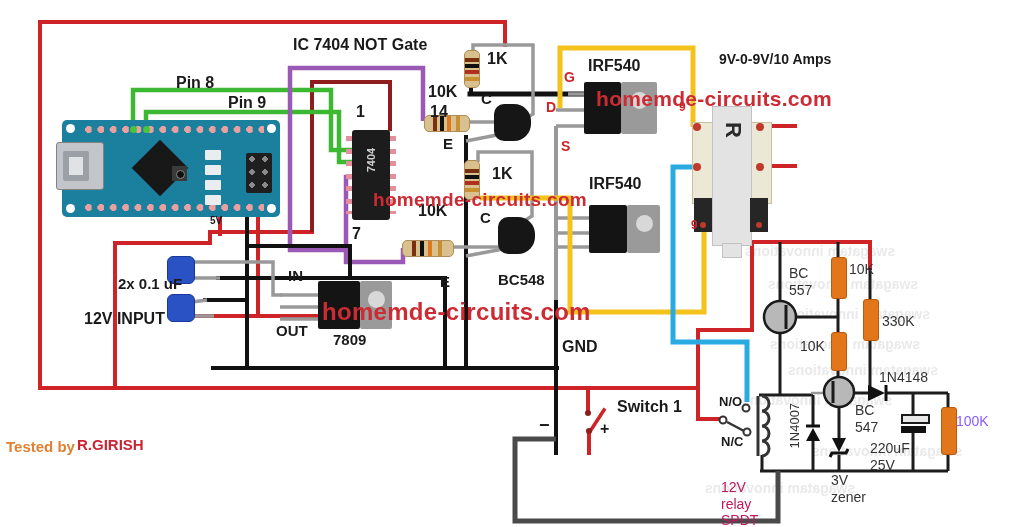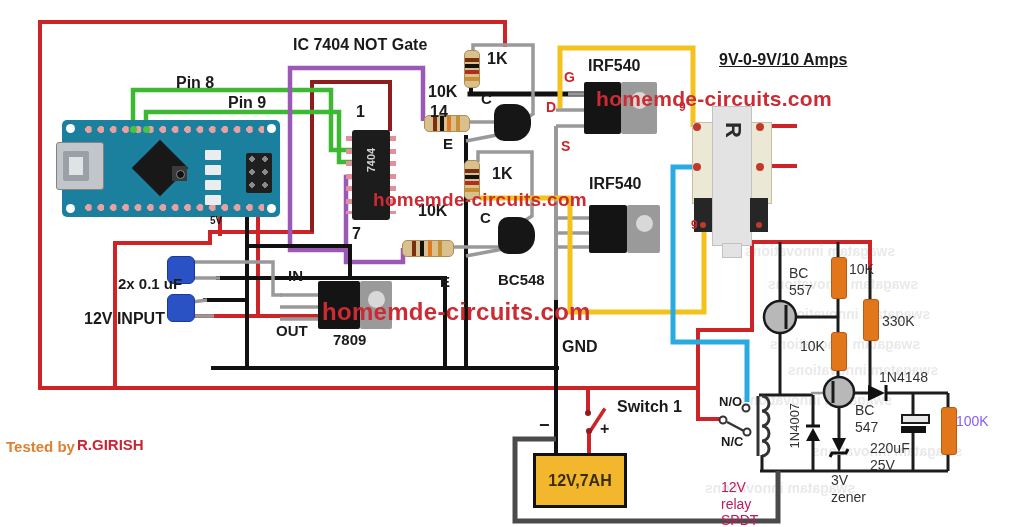--- a/index.html
+++ b/index.html
@@ -268,23 +268,20 @@
   <div class="xwind" style="left:694px;"></div>
   <div class="xwind" style="left:750px;"></div>
   <div class="xlogo">R</div>
   <div class="xdot" style="left:693px;top:123px;"></div>
   <div class="xdot" style="left:693px;top:163px;"></div>
   <div class="xdot" style="left:756px;top:123px;"></div>
   <div class="xdot" style="left:756px;top:163px;"></div>
   <div class="xdot" style="left:700px;top:222px;width:6px;height:6px;"></div>
   <div class="xdot" style="left:756px;top:222px;width:6px;height:6px;"></div>
 
-  <div class="batt">
-      <span>12V,7AH</span>
-    </div>
 
   <div class="ores" style="left:831px;top:257px;height:40px;"></div>
   <div class="ores" style="left:863px;top:299px;height:40px;"></div>
   <div class="ores" style="left:831px;top:332px;height:37px;"></div>
   <div class="ores" style="left:941px;top:407px;height:46px;"></div>
 
   <div class="platetop"></div>
   <div class="platebot"></div>
 
   <div class="lbl" style="left:176px;top:74px;font-size:16px;">Pin 8</div>
@@ -300,21 +297,21 @@
   <div class="lbl" style="left:492px;top:165px;font-size:16px;">1K</div>
   <div class="lbl" style="left:418px;top:202px;font-size:16px;">10K</div>
   <div class="lbl" style="left:480px;top:209px;font-size:15px;">C</div>
   <div class="lbl" style="left:440px;top:273px;font-size:15px;">E</div>
   <div class="lbl" style="left:498px;top:271px;font-size:15px;">BC548</div>
   <div class="lbl red" style="left:564px;top:69px;font-size:14px;">G</div>
   <div class="lbl red" style="left:546px;top:99px;font-size:14px;">D</div>
   <div class="lbl red" style="left:561px;top:138px;font-size:14px;">S</div>
   <div class="lbl" style="left:588px;top:57px;font-size:16px;">IRF540</div>
   <div class="lbl" style="left:589px;top:175px;font-size:16px;">IRF540</div>
-  <div class="lbl" style="left:719px;top:51px;font-size:16px;text-decoration:underline;">9V-0-9V/10 Amps</div>
+  <div class="lbl" style="left:719px;top:51px;font-size:14px;">9V-0-9V/10 Amps</div>
   <div class="lbl red" style="left:679px;top:100px;font-size:12px;">9</div>
   <div class="lbl red" style="left:691px;top:218px;font-size:12px;">9</div>
   <div class="lbl" style="left:210px;top:215px;font-size:10px;text-align:right;">5V</div>
   <div class="lbl" style="left:118px;top:275px;font-size:15px;">2x 0.1 uF</div>
   <div class="lbl" style="left:84px;top:310px;font-size:16px;">12V INPUT</div>
   <div class="lbl" style="left:288px;top:267px;font-size:15px;">IN</div>
   <div class="lbl" style="left:276px;top:322px;font-size:15px;">OUT</div>
   <div class="lbl" style="left:333px;top:331px;font-size:15px;">7809</div>
   <div class="lbl" style="left:562px;top:338px;font-size:16px;">GND</div>
   <div class="lbl" style="left:617px;top:398px;font-size:16px;">Switch 1</div>

